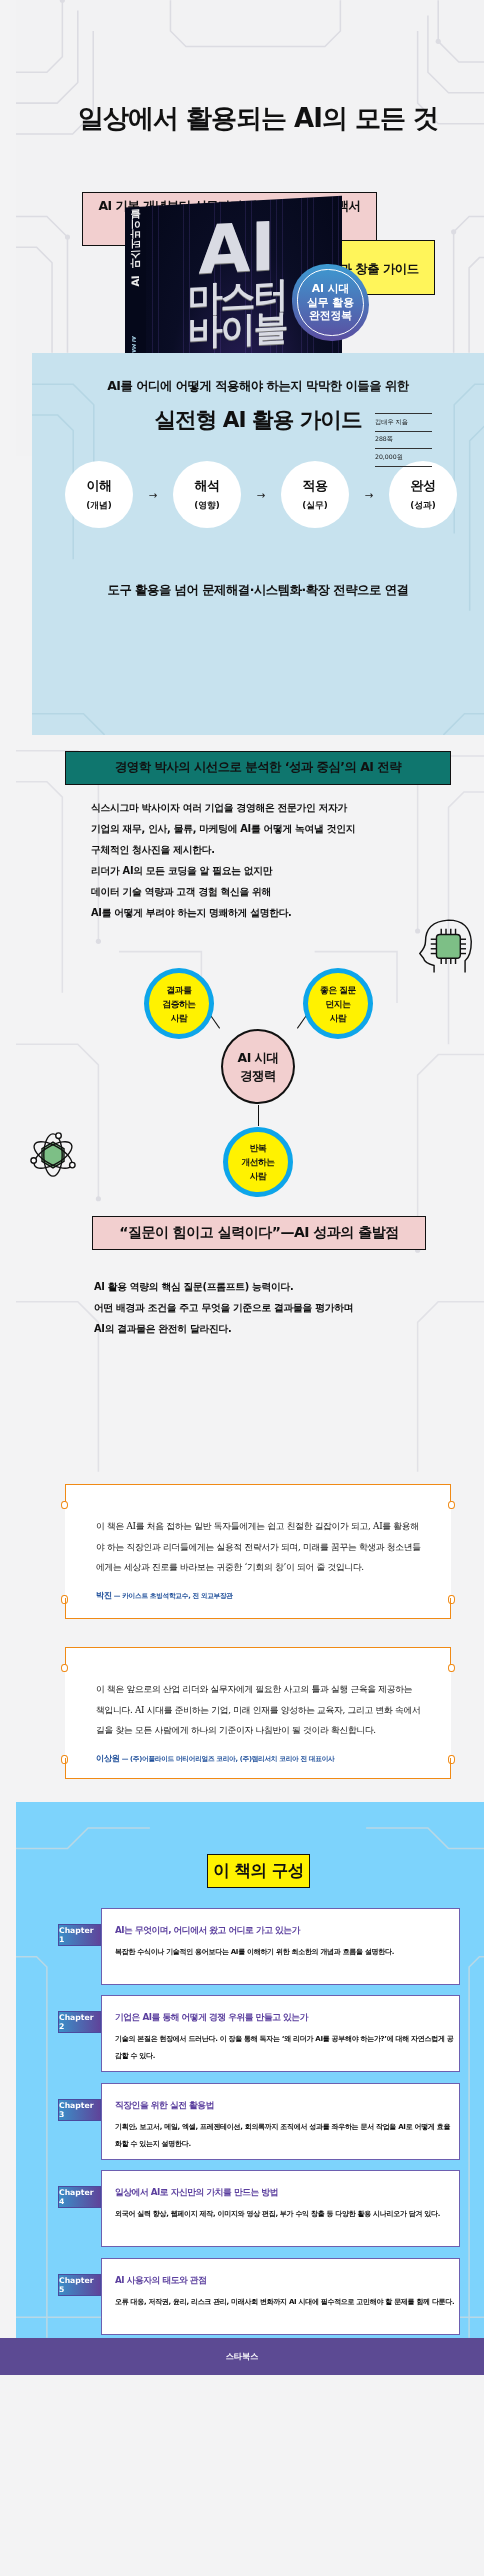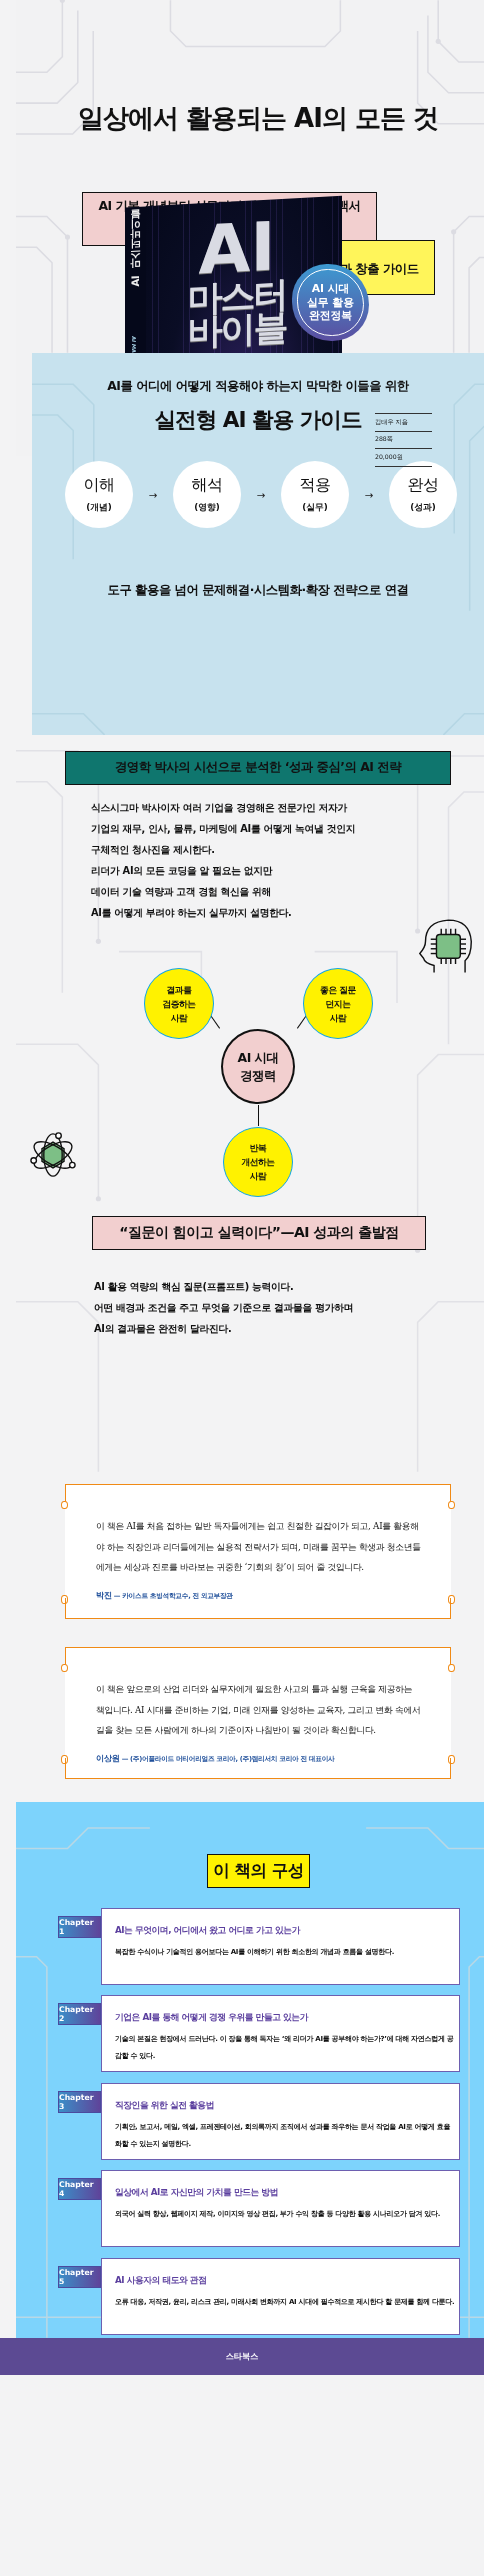--- a/index.html
+++ b/index.html
@@ -30,34 +30,34 @@
 
   .book-info { position: absolute; left: 375px; top: 413px; width: 57px; font-size: 6.2px; }
   .book-info .row { border-top: 0.5px solid #333; padding: 3.6px 0 4.1px; }
   .book-info .row:last-child { border-bottom: 0.5px solid #333; }
 
   .blue-section { height: 379px; background: #c7e2ee; margin-top: 0; }
   .blue-sub { position: absolute; top: 35px; left: 0; width: 484px; text-align: center; font-size: 12.4px; font-weight: 800; letter-spacing: -0.5px; }
   .blue-title { position: absolute; top: 62px; left: 0; width: 484px; text-align: center; font-size: 21.6px; font-weight: 900; letter-spacing: -1px; }
   .steps { position: absolute; top: 120px; left: 49px; width: 392px; height: 67px; display: flex; align-items: center; justify-content: space-between; }
   .step { width: 68px; height: 67px; border-radius: 50%; background: #fff; display: flex; flex-direction: column; align-items: center; justify-content: center; }
-  .step .s-main { font-size: 16px; font-weight: 400; letter-spacing: -0.5px; }
+  .step .s-main { font-size: 13px; font-weight: 700; letter-spacing: -0.5px; }
   .step .s-sub { font-size: 8.8px; font-weight: 800; margin-top: 5.2px; }
   .arrow { font-size: 10.3px; color: #222; }
   .blue-desc { position: absolute; top: 277px; left: 0; width: 484px; text-align: center; font-size: 12.4px; font-weight: 800; line-height: 26px; letter-spacing: -0.5px; }
 
   
   .strategy { height: 737px; background: #f3f3f4; }
   .green-head { position: absolute; top: 15.5px; left: 49px; width: 386px; height: 60px; background: #0f766e; border: 1.5px solid #111; display: flex; align-items: center; justify-content: center; font-size: 12.4px; font-weight: 900; letter-spacing: -0.5px; }
   .green-head { top: 15.5px; height: 34px; }
   .body-text { position: absolute; left: 75px; font-size: 9.8px; font-weight: 600; line-height: 21px; letter-spacing: -0.3px; }
   .strategy .body1 { top: 62px; }
   .head-icon { position: absolute; left: 392px; top: 160px; width: 67px; height: 67px; }
   .atom-icon { position: absolute; left: 13px; top: 381px; width: 46px; height: 46px; }
-  .oval { position: absolute; border: 1px solid #0ea5e9; border-radius: 50%; display: flex; align-items: center; justify-content: center; text-align: center; font-weight: 900; font-size: 8.8px; line-height: 14px; letter-spacing: -0.5px; }
+  .oval { position: absolute; border: 5px solid #0ea5e9; border-radius: 50%; display: flex; align-items: center; justify-content: center; text-align: center; font-weight: 900; font-size: 8.8px; line-height: 14px; letter-spacing: -0.5px; }
   .oval.yellow { background: #fff200; width: 70px; height: 71px; }
   .oval.left { left: 128px; top: 233px; }
   .oval.right { left: 287px; top: 233px; }
   .oval.bottom { left: 207px; top: 392px; height: 70px; }
   .oval.center { left: 205px; top: 294px; width: 74px; height: 75px; background: #f2cfcf; border: 2.1px double #111; border-width: 2.6px; font-size: 12.4px; line-height: 17.5px; }
   .conn { position: absolute; background: #111; width: 1px; }
   .pink-head { position: absolute; top: 481px; left: 76px; width: 334px; height: 34px; background: #f2cfcf; border: 1.5px solid #111; display: flex; align-items: center; justify-content: center; font-size: 14px; font-weight: 900; letter-spacing: -0.5px; }
   .strategy .body2 { top: 541px; }
 
   
@@ -70,21 +70,21 @@
   .review .rtext { position: absolute; left: 31px; width: 325px; font-family: "DejaVu Serif", "Liberation Serif", serif; font-size: 8.8px; line-height: 20.6px; letter-spacing: -0.3px; }
   .review .rsrc { position: absolute; left: 31px; font-size: 6.7px; font-weight: 800; color: #1f4f9a; letter-spacing: -0.3px; }
   .review .rsrc .name { font-size: 8.2px; }
   .r1 { top: 12px; height: 135px; }
   .r2 { top: 167px; height: 132px; }
 
   
   .toc { height: 536px; background: #7dd3fc; }
   .toc-title { position: absolute; top: 53px; left: 191px; width: 103px; height: 34px; background: #fff200; border: 1.5px solid #111; display: flex; align-items: center; justify-content: center; font-size: 16.5px; font-weight: 900; letter-spacing: -0.5px; }
   .chapter { position: absolute; left: 42px; width: 402px; height: 77px; }
-  .chapter .ch-label { position: absolute; left: 0; top: 8px; width: 43px; height: 22px; background: linear-gradient(90deg, #3b8fc8 0%, #5f449a 100%); color: #fff; font-weight: 800; font-size: 7.7px; display: flex; align-items: center; justify-content: center; border: 0.5px solid #4b4a9e; }
+  .chapter .ch-label { position: absolute; left: 0; top: 16px; width: 43px; height: 22px; background: linear-gradient(90deg, #3b8fc8 0%, #5f449a 100%); color: #fff; font-weight: 800; font-size: 7.7px; display: flex; align-items: center; justify-content: center; border: 0.5px solid #4b4a9e; }
   .chapter .ch-card { position: absolute; left: 43px; top: 0; width: 203px; height: 77px; background: #fff; border: 1px solid #6d5fb0; }
   .chapter .ch-title { position: absolute; left: 52px; top: 16.5px; color: #5b3f9e; font-weight: 900; font-size: 8.8px; letter-spacing: -0.5px; }
   .chapter .ch-desc { position: absolute; left: 52px; top: 36px; width: 185px; font-size: 7px; font-weight: 600; line-height: 16.5px; letter-spacing: -0.3px; }
 
   .footer { height: 37px; background: #5c4a93; display: flex; align-items: center; justify-content: center; color: #fff; font-size: 8.2px; font-weight: 800; }
 </style>
 </head>
 <body>
 
 <section class="section hero">
@@ -218,21 +218,21 @@
       </g>
   </svg>
   <div class="content">
     <div class="green-head">경영학 박사의 시선으로 분석한 ‘성과 중심’의 AI 전략</div>
     <div class="body-text body1">
       <div>식스시그마 박사이자 여러 기업을 경영해온 전문가인 저자가</div>
       <div>기업의 재무, 인사, 물류, 마케팅에 AI를 어떻게 녹여낼 것인지</div>
       <div>구체적인 청사진을 제시한다.</div>
       <div>리더가 AI의 모든 코딩을 알 필요는 없지만</div>
       <div>데이터 기술 역량과 고객 경험 혁신을 위해</div>
-      <div>AI를 어떻게 부려야 하는지 실무까지 설명한다.</div>
+      <div>AI를 어떻게 부려야 하는지 명쾌하게 설명한다.</div>
     </div>
 
     <svg class="head-icon" viewBox="0 0 130 130" style="top:178px;left:399px;width:62px;height:62px;">
       <path d="M40 125 V110 Q20 105 18 95 L10 85 Q22 72 22 60 Q22 18 70 15 Q115 15 118 60 Q118 90 105 100 V125" fill="none" stroke="#111" stroke-width="3"></path>
       <rect x="45" y="45" width="50" height="50" rx="7" fill="#7dbf86" stroke="#111" stroke-width="3"></rect>
       <g stroke="#111" stroke-width="3">
         <line x1="55" y1="33" x2="55" y2="45"></line>
           <line x1="65" y1="33" x2="65" y2="45"></line>
           <line x1="75" y1="33" x2="75" y2="45"></line>
           <line x1="85" y1="33" x2="85" y2="45"></line>
@@ -364,21 +364,21 @@
     <div class="chapter" style="top:368px;">
       <div class="ch-card" style="left:43px;width:359px;"></div>
       <div class="ch-label">Chapter 4</div>
       <div class="ch-title" style="left:57px;">일상에서 AI로 자신만의 가치를 만드는 방법</div>
       <div class="ch-desc" style="left:57px;width:340px;">외국어 실력 향상, 웹페이지 제작, 이미지와 영상 편집, 부가 수익 창출 등 다양한 활용 시나리오가 담겨 있다.</div>
     </div>
     <div class="chapter" style="top:456px;">
       <div class="ch-card" style="left:43px;width:359px;"></div>
       <div class="ch-label">Chapter 5</div>
       <div class="ch-title" style="left:57px;">AI 사용자의 태도와 관점</div>
-      <div class="ch-desc" style="left:57px;width:340px;">오류 대응, 저작권, 윤리, 리스크 관리, 미래사회 변화까지 AI 시대에 필수적으로 제시한다 할 문제를 함께 다룬다.</div>
+      <div class="ch-desc" style="left:57px;width:340px;">오류 대응, 저작권, 윤리, 리스크 관리, 미래사회 변화까지 AI 시대에 필수적으로 고민해야 할 문제를 함께 다룬다.</div>
     </div>
   </div>
 </section>
 
 <footer class="footer">
   <span>스타북스</span>
 </footer>
 
 
 </body></html>

